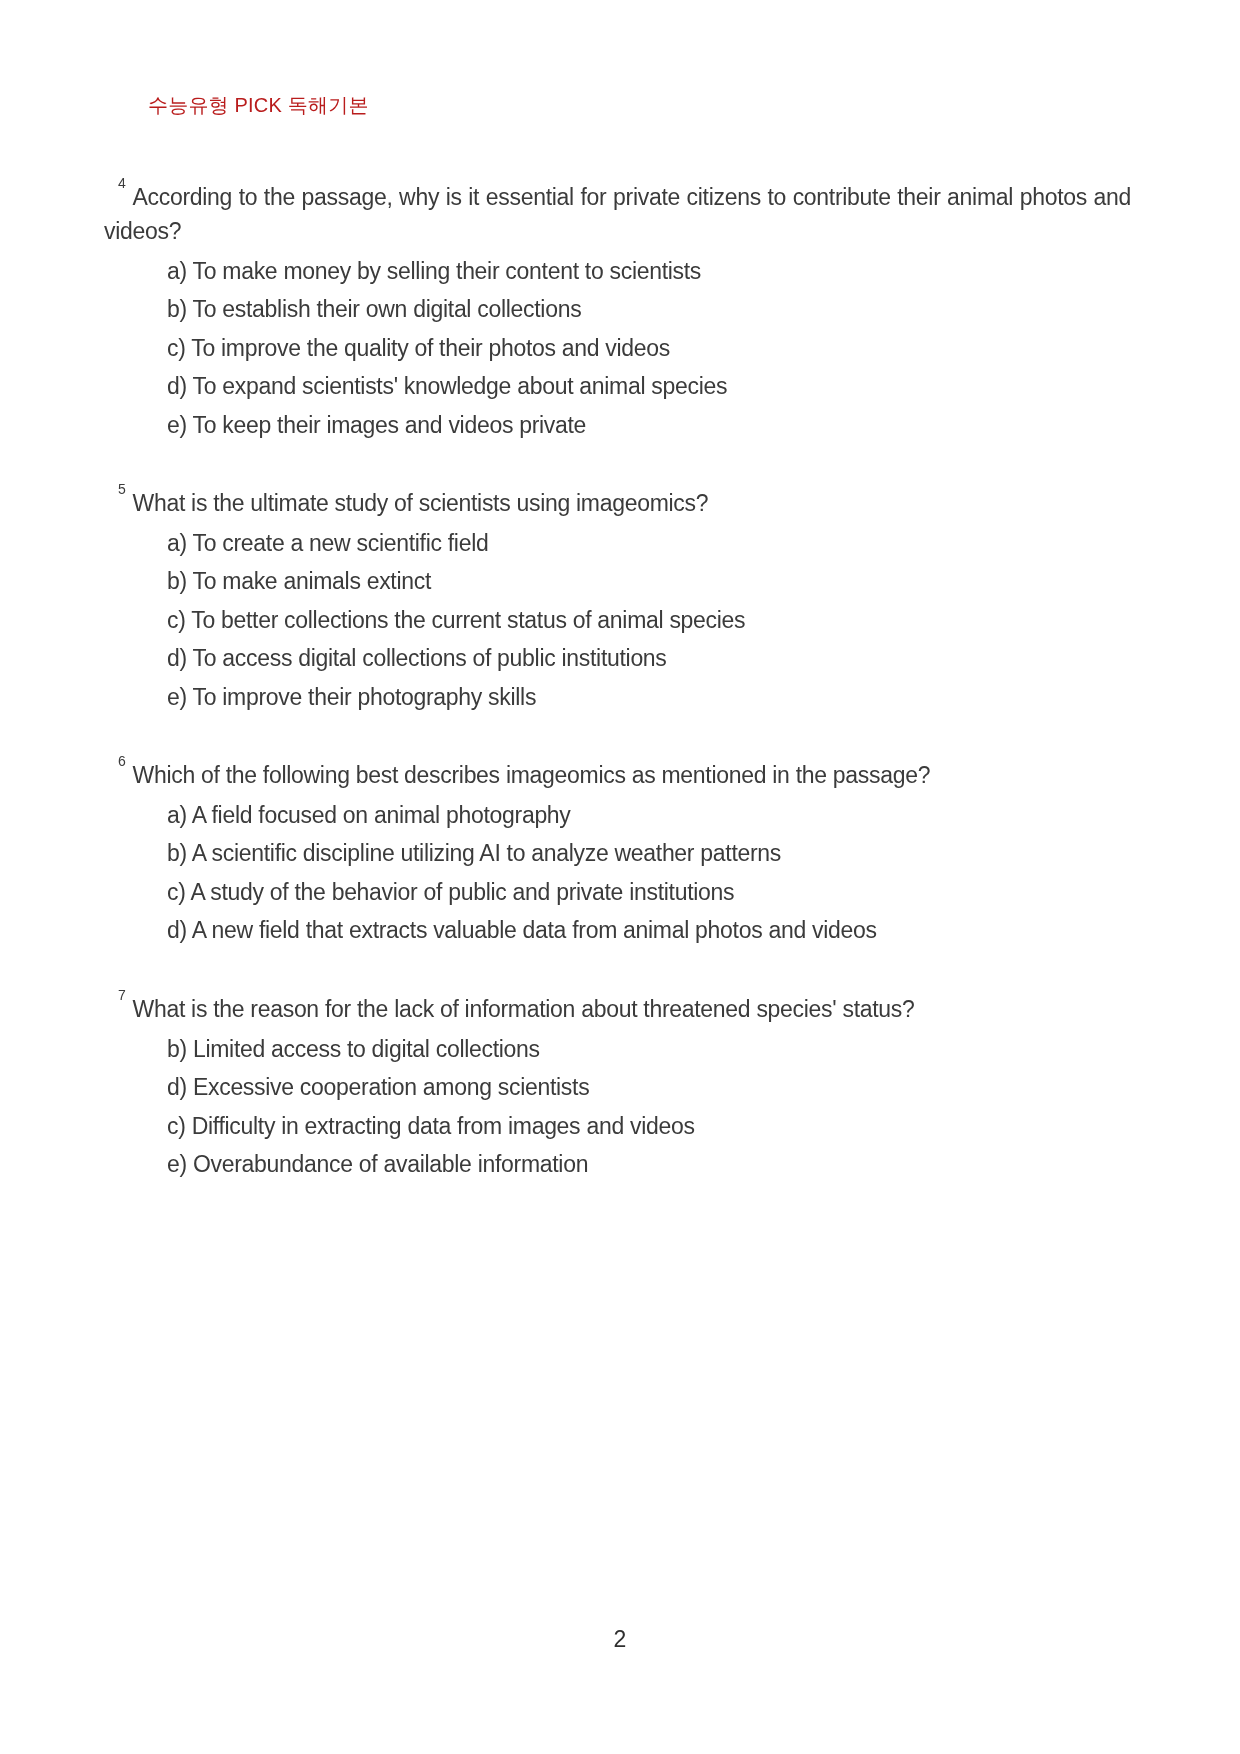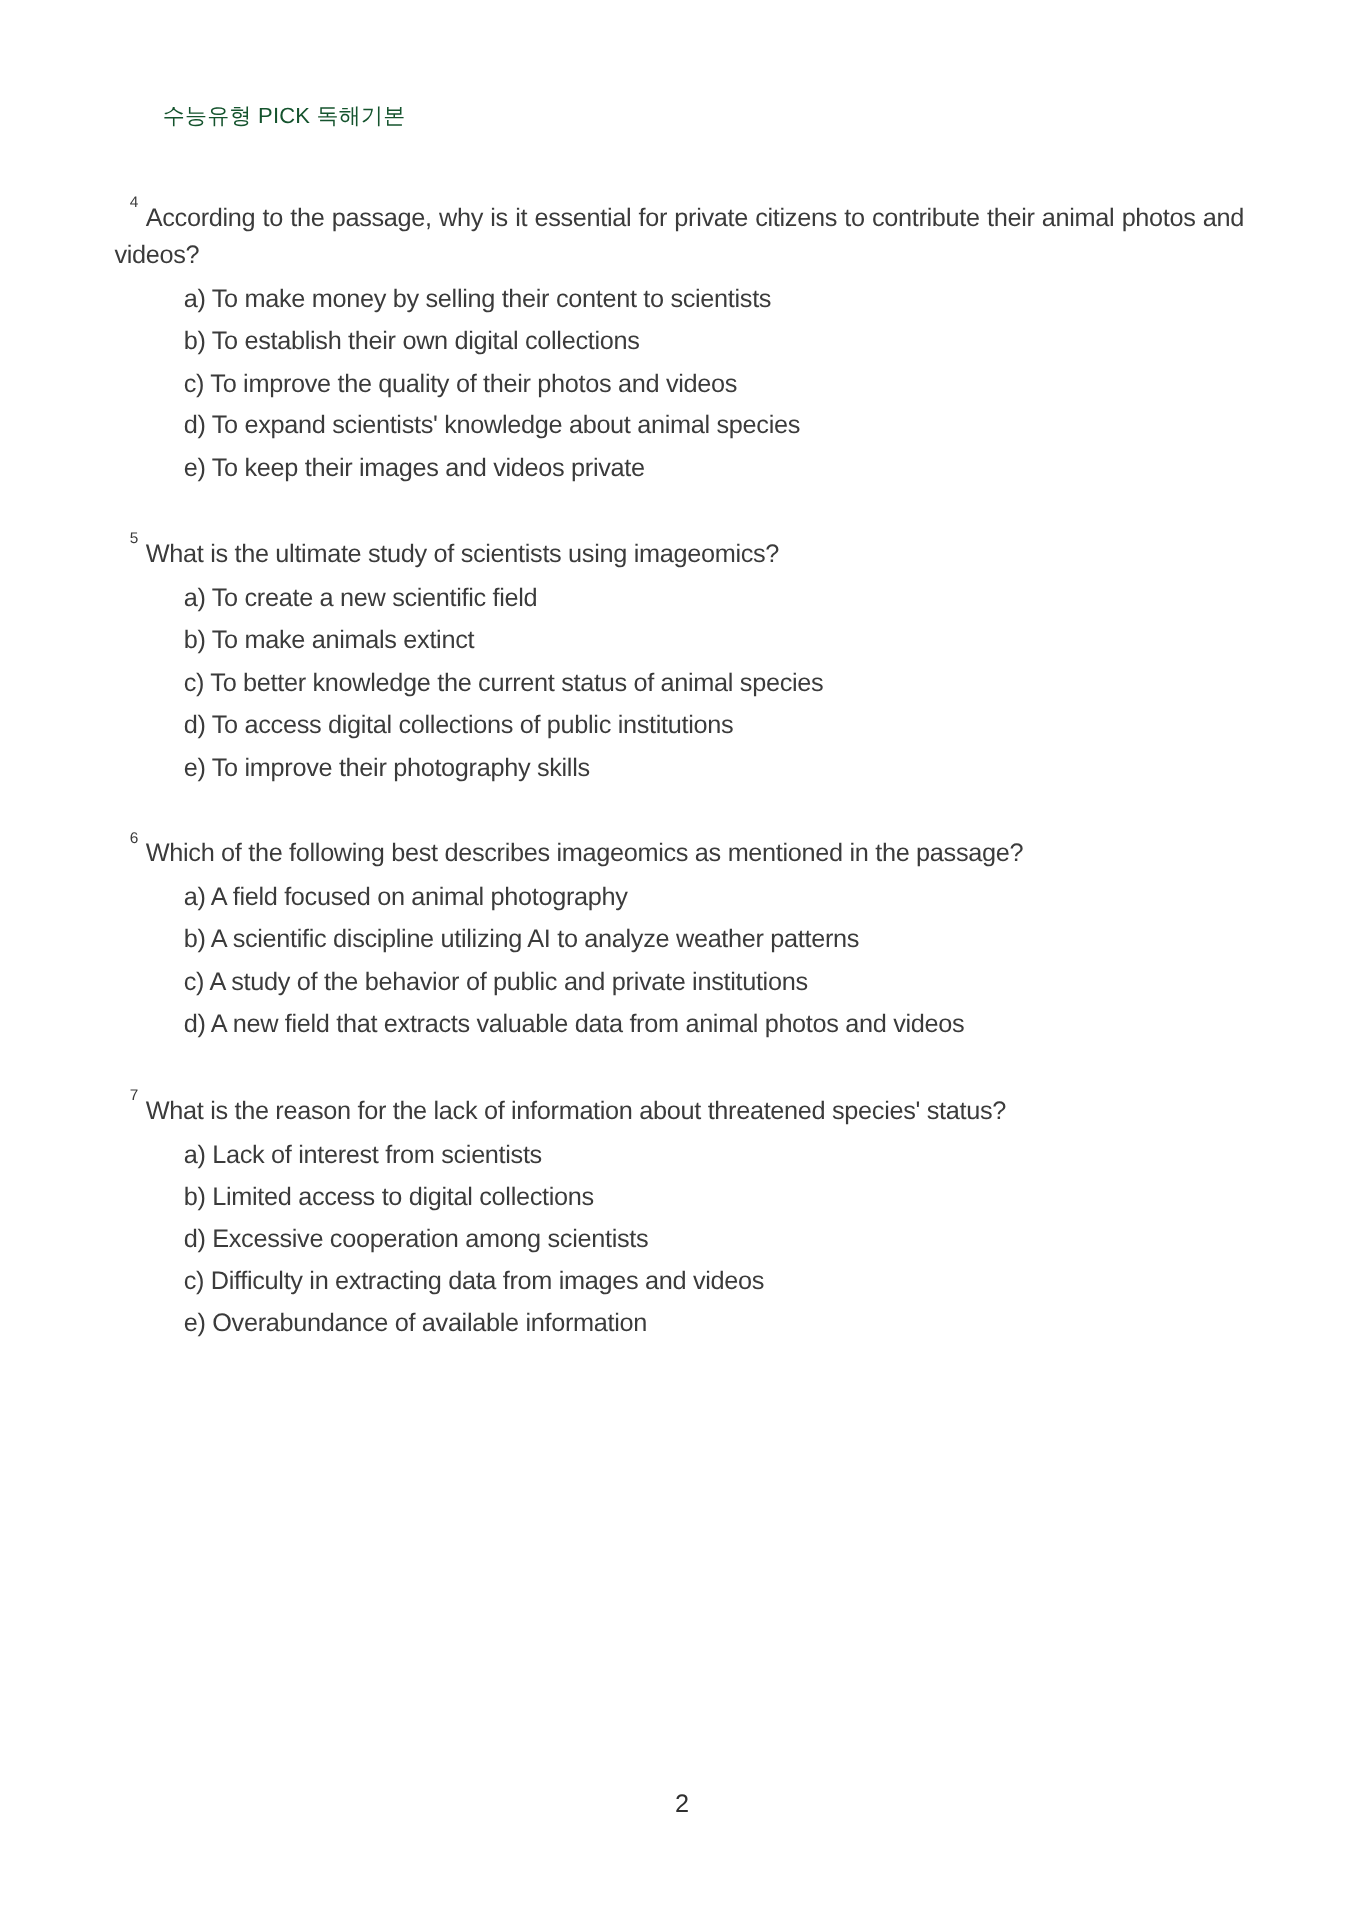--- a/index.html
+++ b/index.html
@@ -23,21 +23,21 @@
     width: 1035px;
     box-sizing: border-box;
     padding: 0 30px 0 48px;
     display: flex;
     justify-content: space-between;
     align-items: baseline;
     font-size: 20px;
     letter-spacing: 0.2px;
   }
   .page-header span {
-    color: #14532d;
+    color: #b91c1c;
   }
   
   .content {
     position: absolute;
     top: 176px;
     left: 100px;
     width: 1035px;
   }
   .question {
     margin: 0 0 42px 0;
@@ -98,40 +98,39 @@
       <div class="option">d) To expand scientists' knowledge about animal species</div>
       <div class="option">e) To keep their images and videos private</div>
     </div>
   </section>
 
   <section class="question">
     <p class="q-text"><sup class="q-num">5</sup><span>What is the ultimate study of scientists using imageomics?</span></p>
     <div class="options">
       <div class="option">a) To create a new scientific field</div>
       <div class="option">b) To make animals extinct</div>
-      <div class="option">c) To better knowledge the current status of animal species</div>
+      <div class="option">c) To better collections the current status of animal species</div>
       <div class="option">d) To access digital collections of public institutions</div>
       <div class="option">e) To improve their photography skills</div>
     </div>
   </section>
 
   <section class="question">
     <p class="q-text"><sup class="q-num">6</sup><span>Which of the following best describes imageomics as mentioned in the passage?</span></p>
     <div class="options">
       <div class="option">a) A field focused on animal photography</div>
       <div class="option">b) A scientific discipline utilizing AI to analyze weather patterns</div>
       <div class="option">c) A study of the behavior of public and private institutions</div>
       <div class="option">d) A new field that extracts valuable data from animal photos and videos</div>
     </div>
   </section>
 
   <section class="question">
     <p class="q-text"><sup class="q-num">7</sup><span>What is the reason for the lack of information about threatened species' status?</span></p>
     <div class="options">
-      <div class="option">a) Lack of interest from scientists</div>
       <div class="option">b) Limited access to digital collections</div>
       <div class="option">d) Excessive cooperation among scientists</div>
       <div class="option">c) Difficulty in extracting data from images and videos</div>
       <div class="option">e) Overabundance of available information</div>
     </div>
   </section>
 
 </main>
 
 <footer class="page-footer">

